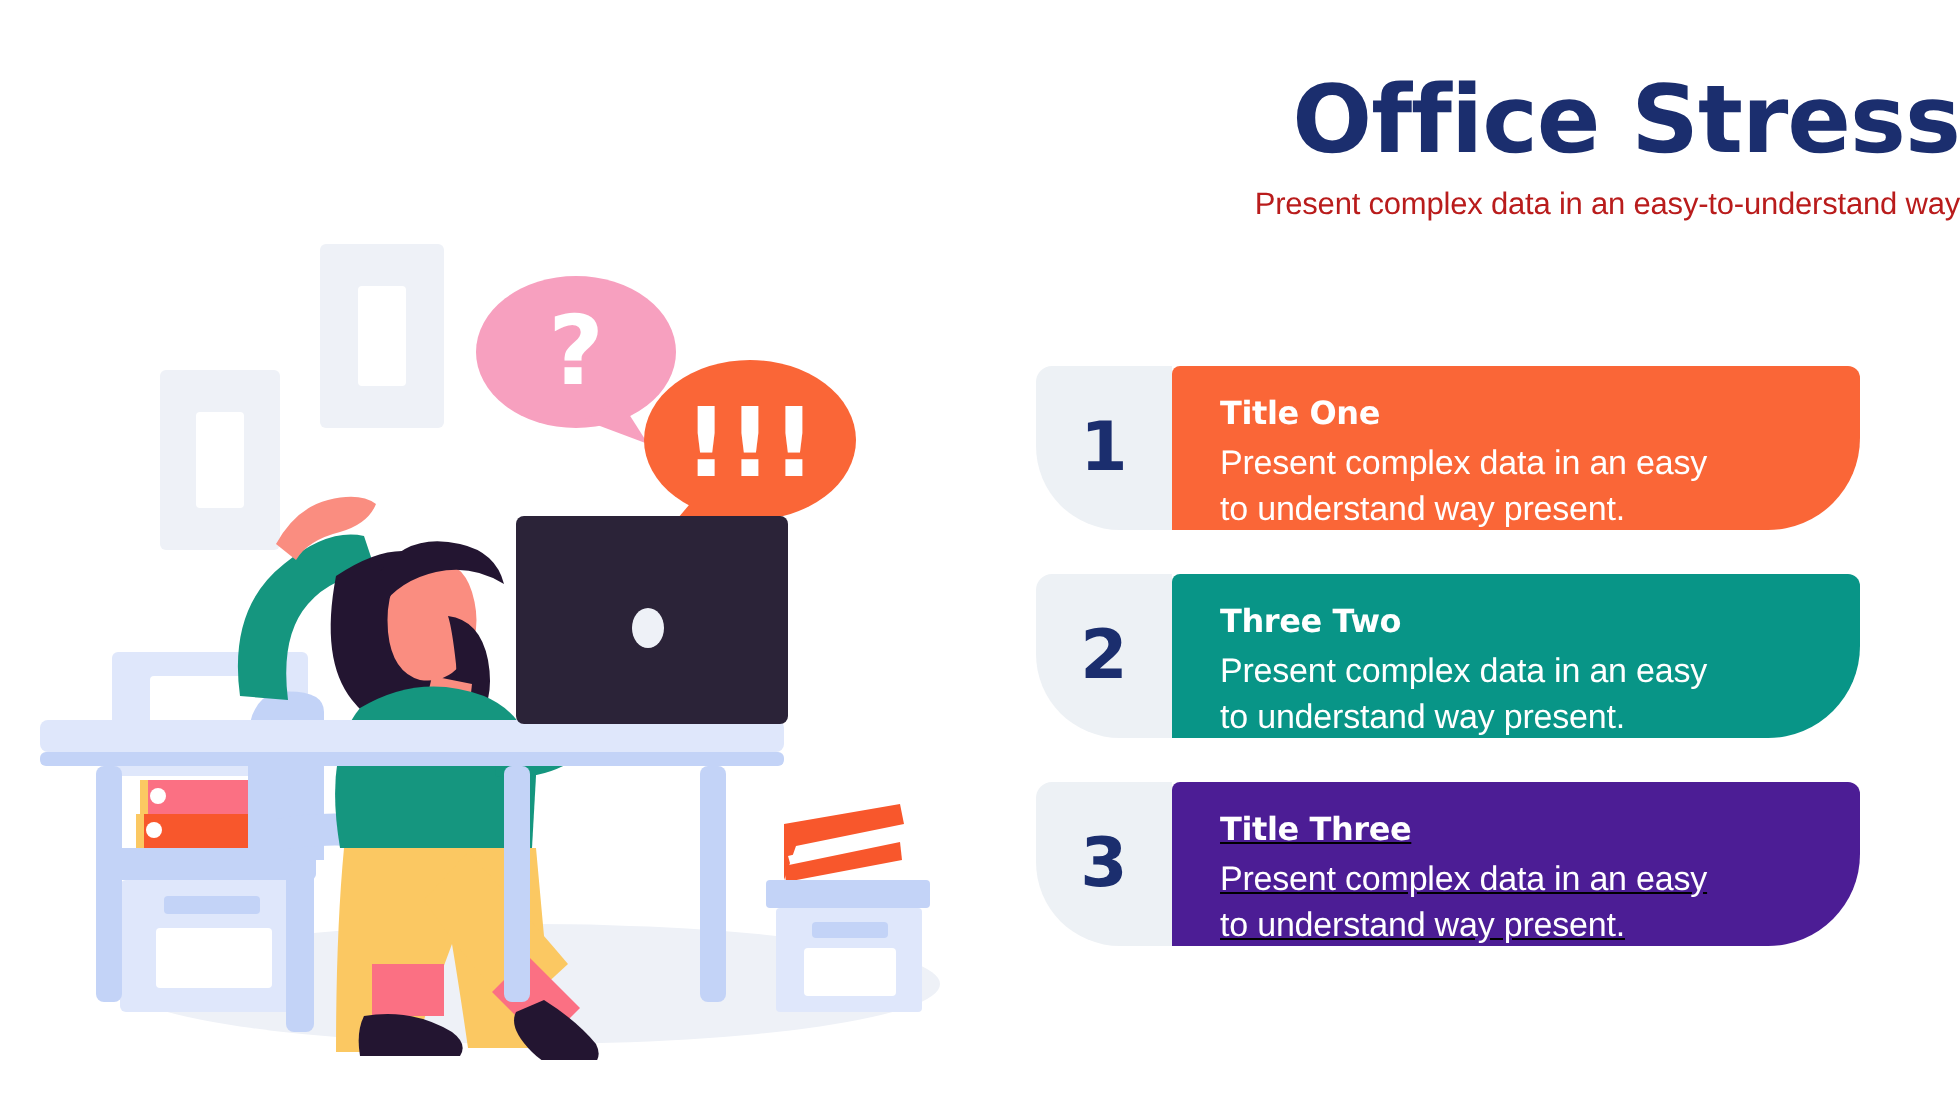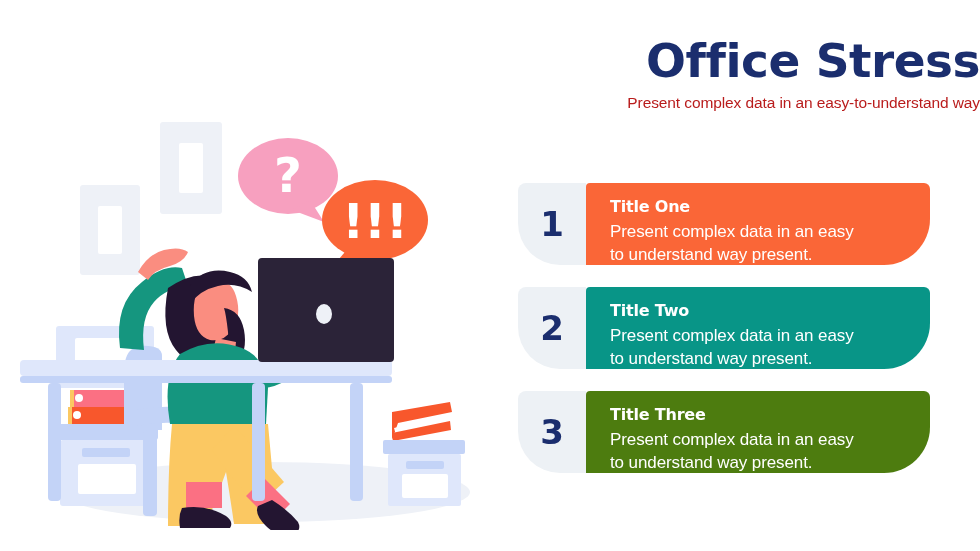--- a/index.html
+++ b/index.html
@@ -242,30 +242,30 @@
         <div class="card-title">Title One</div>
         <div class="card-desc">Present complex data in an easy to understand way present.</div>
       </div>
     </div>
 
     <div class="card">
       <div class="card-num-box" style="background: rgb(237, 241, 245);">
         <span class="card-num" style="color: rgb(27, 46, 110);">2</span>
       </div>
       <div class="card-body" style="background:#089587;">
-        <div class="card-title">Title Two</div>
+        <div class="card-title">Three Two</div>
         <div class="card-desc">Present complex data in an easy to understand way present.</div>
       </div>
     </div>
 
     <div class="card">
       <div class="card-num-box" style="background: rgb(237, 241, 245);">
         <span class="card-num" style="color: rgb(27, 46, 110);">3</span>
       </div>
-      <div class="card-body" style="background:#4d7c0f;">
+      <div class="card-body" style="background:#4c1d95;text-decoration:underline;">
         <div class="card-title">Title Three</div>
         <div class="card-desc">Present complex data in an easy to understand way present.</div>
       </div>
     </div>
 
   </div>
 
 </div>
 
 </body></html>

